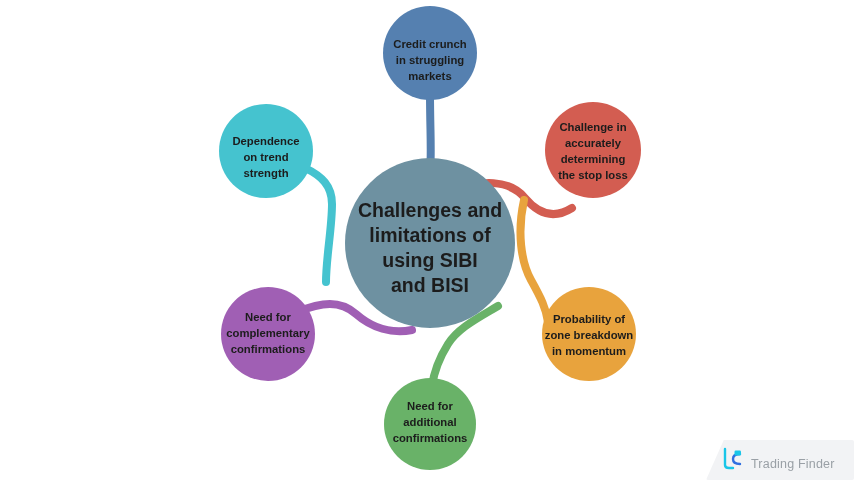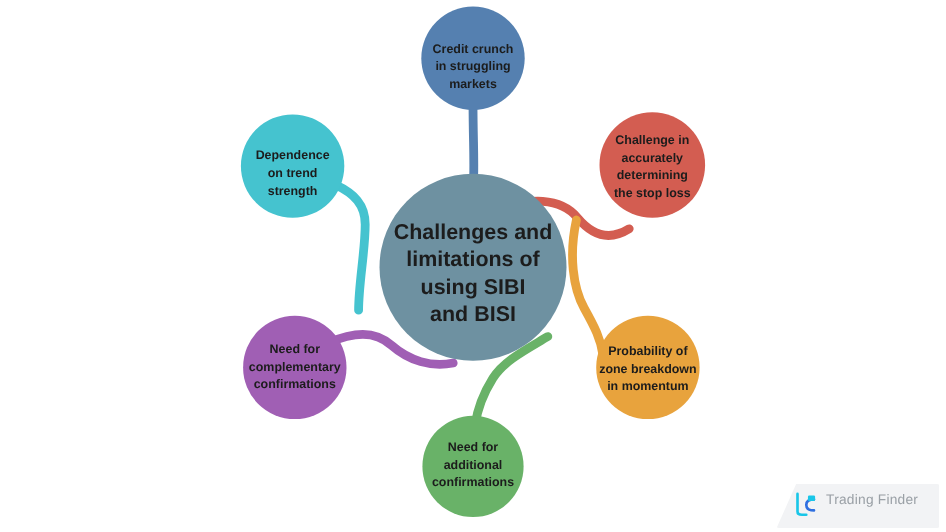--- a/index.html
+++ b/index.html
@@ -56,21 +56,21 @@
     height: 40px;
     background: #f2f3f5;
     clip-path: polygon(12% 0%, 100% 0%, 100% 100%, 0% 100%);
     border-radius: 2px;
   }
   #wm-inner {
     position: absolute;
     left: 16px;
     bottom: 9px;
     display: flex;
-    align-items: flex-start;
+    align-items: flex-end;
     gap: 7px;
   }
   #wm-text {
     font-family: "Liberation Sans", sans-serif;
     font-size: 12.5px;
     color: #9aa0a6;
     letter-spacing: 0.2px;
     white-space: nowrap;
   }
 </style>

